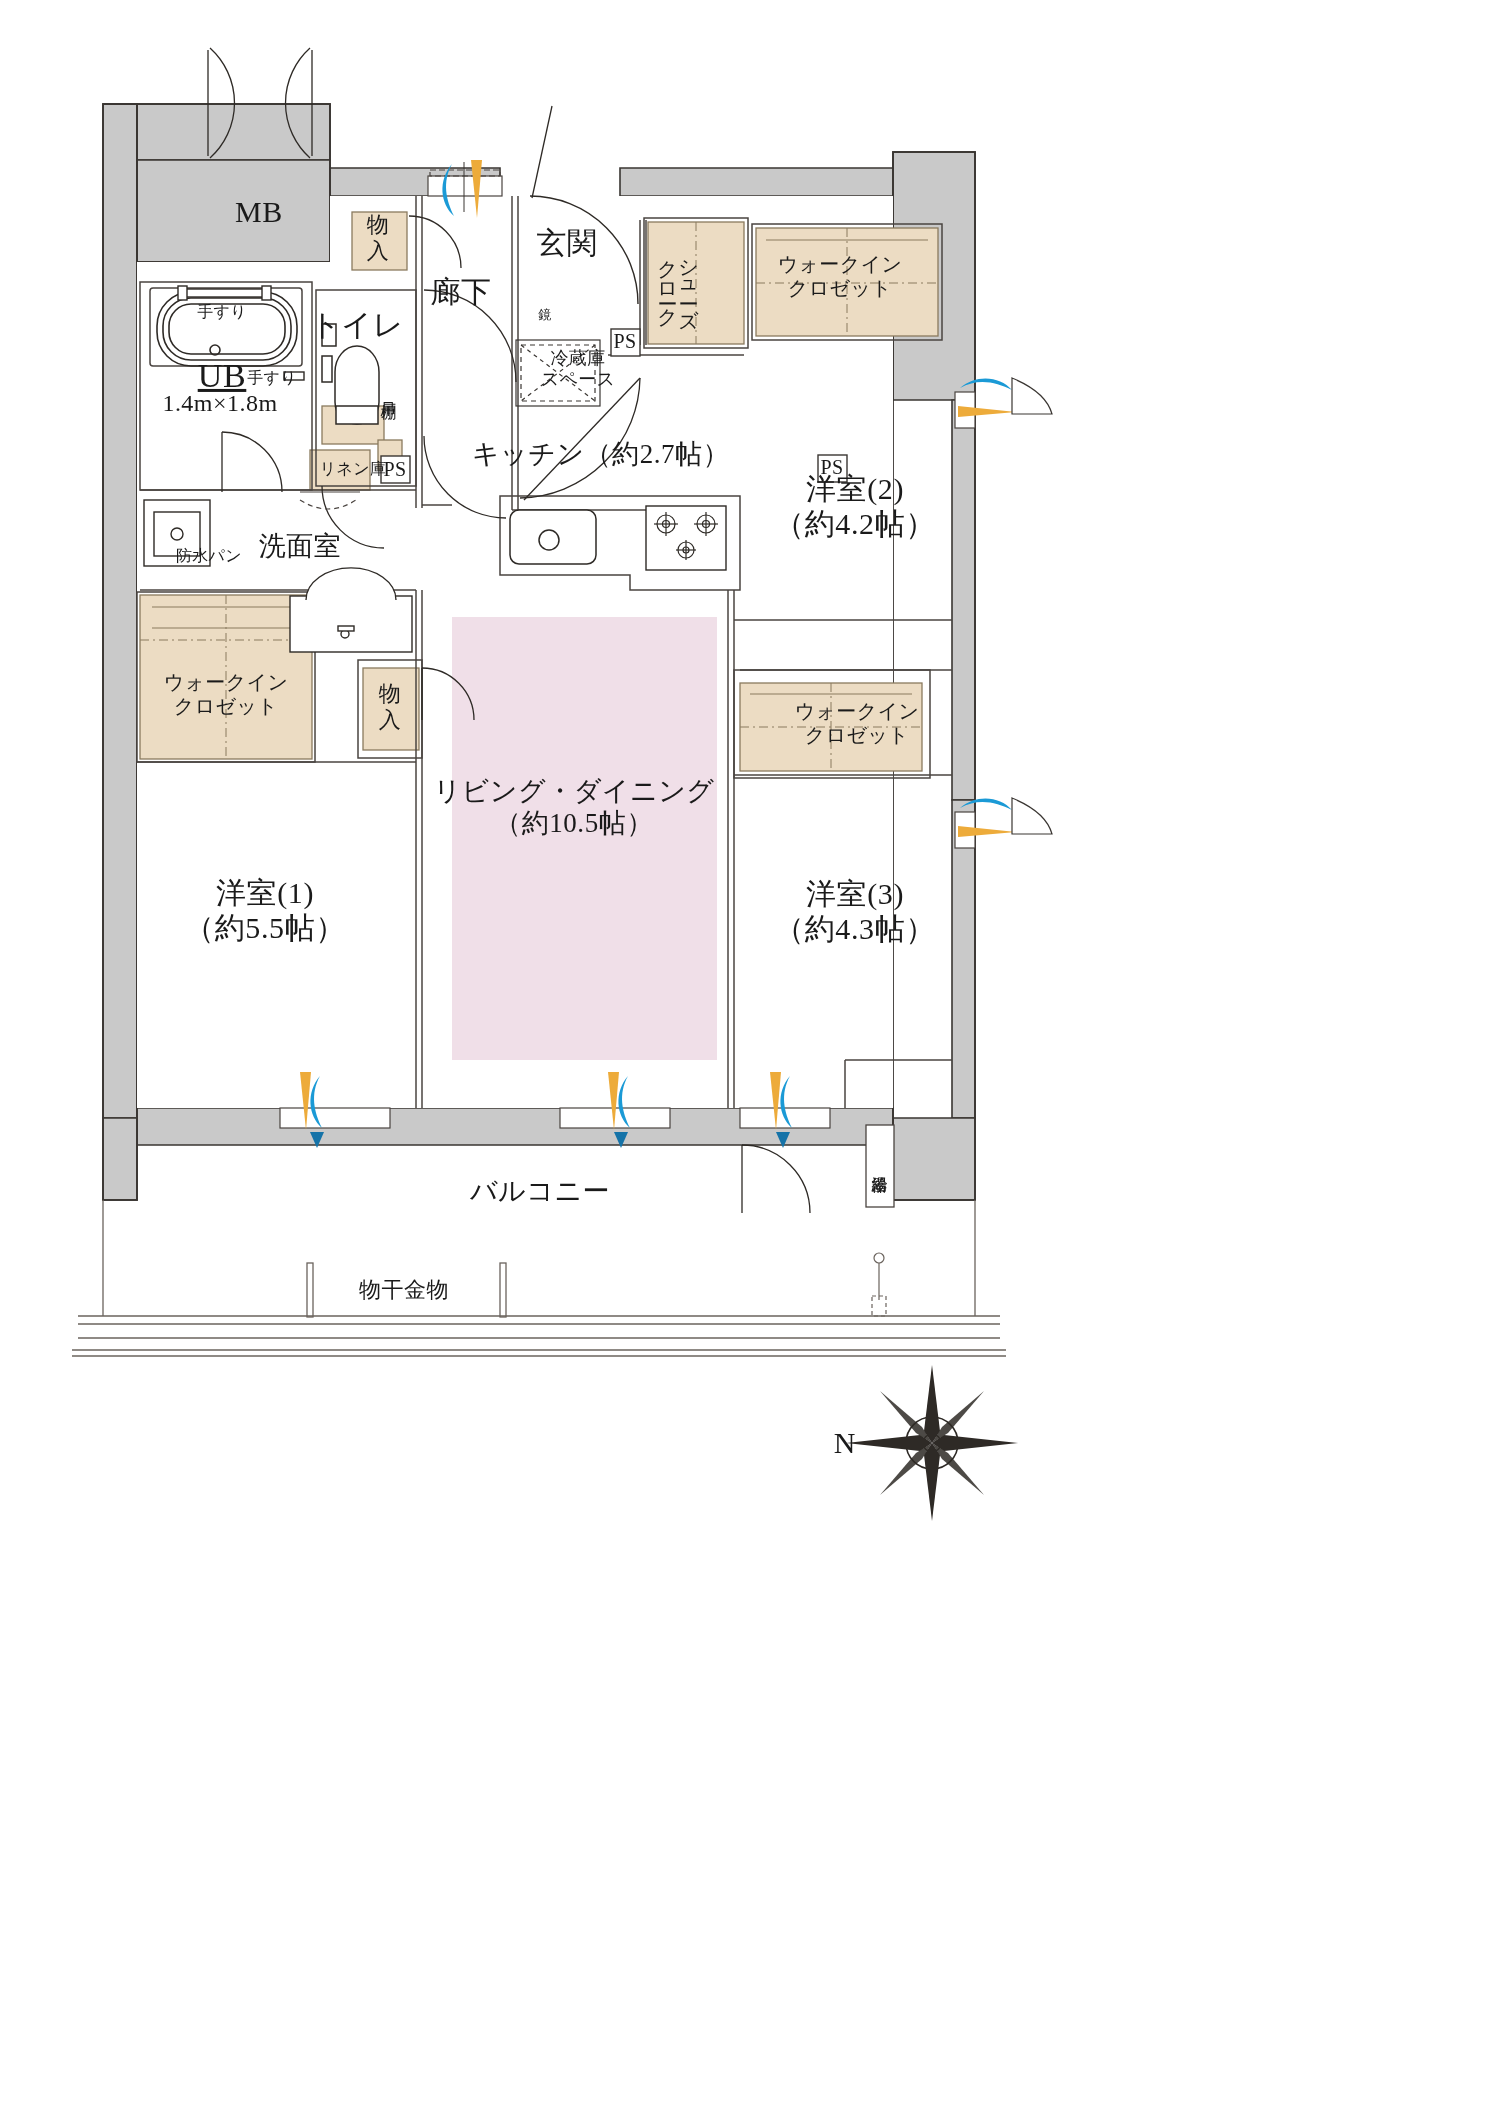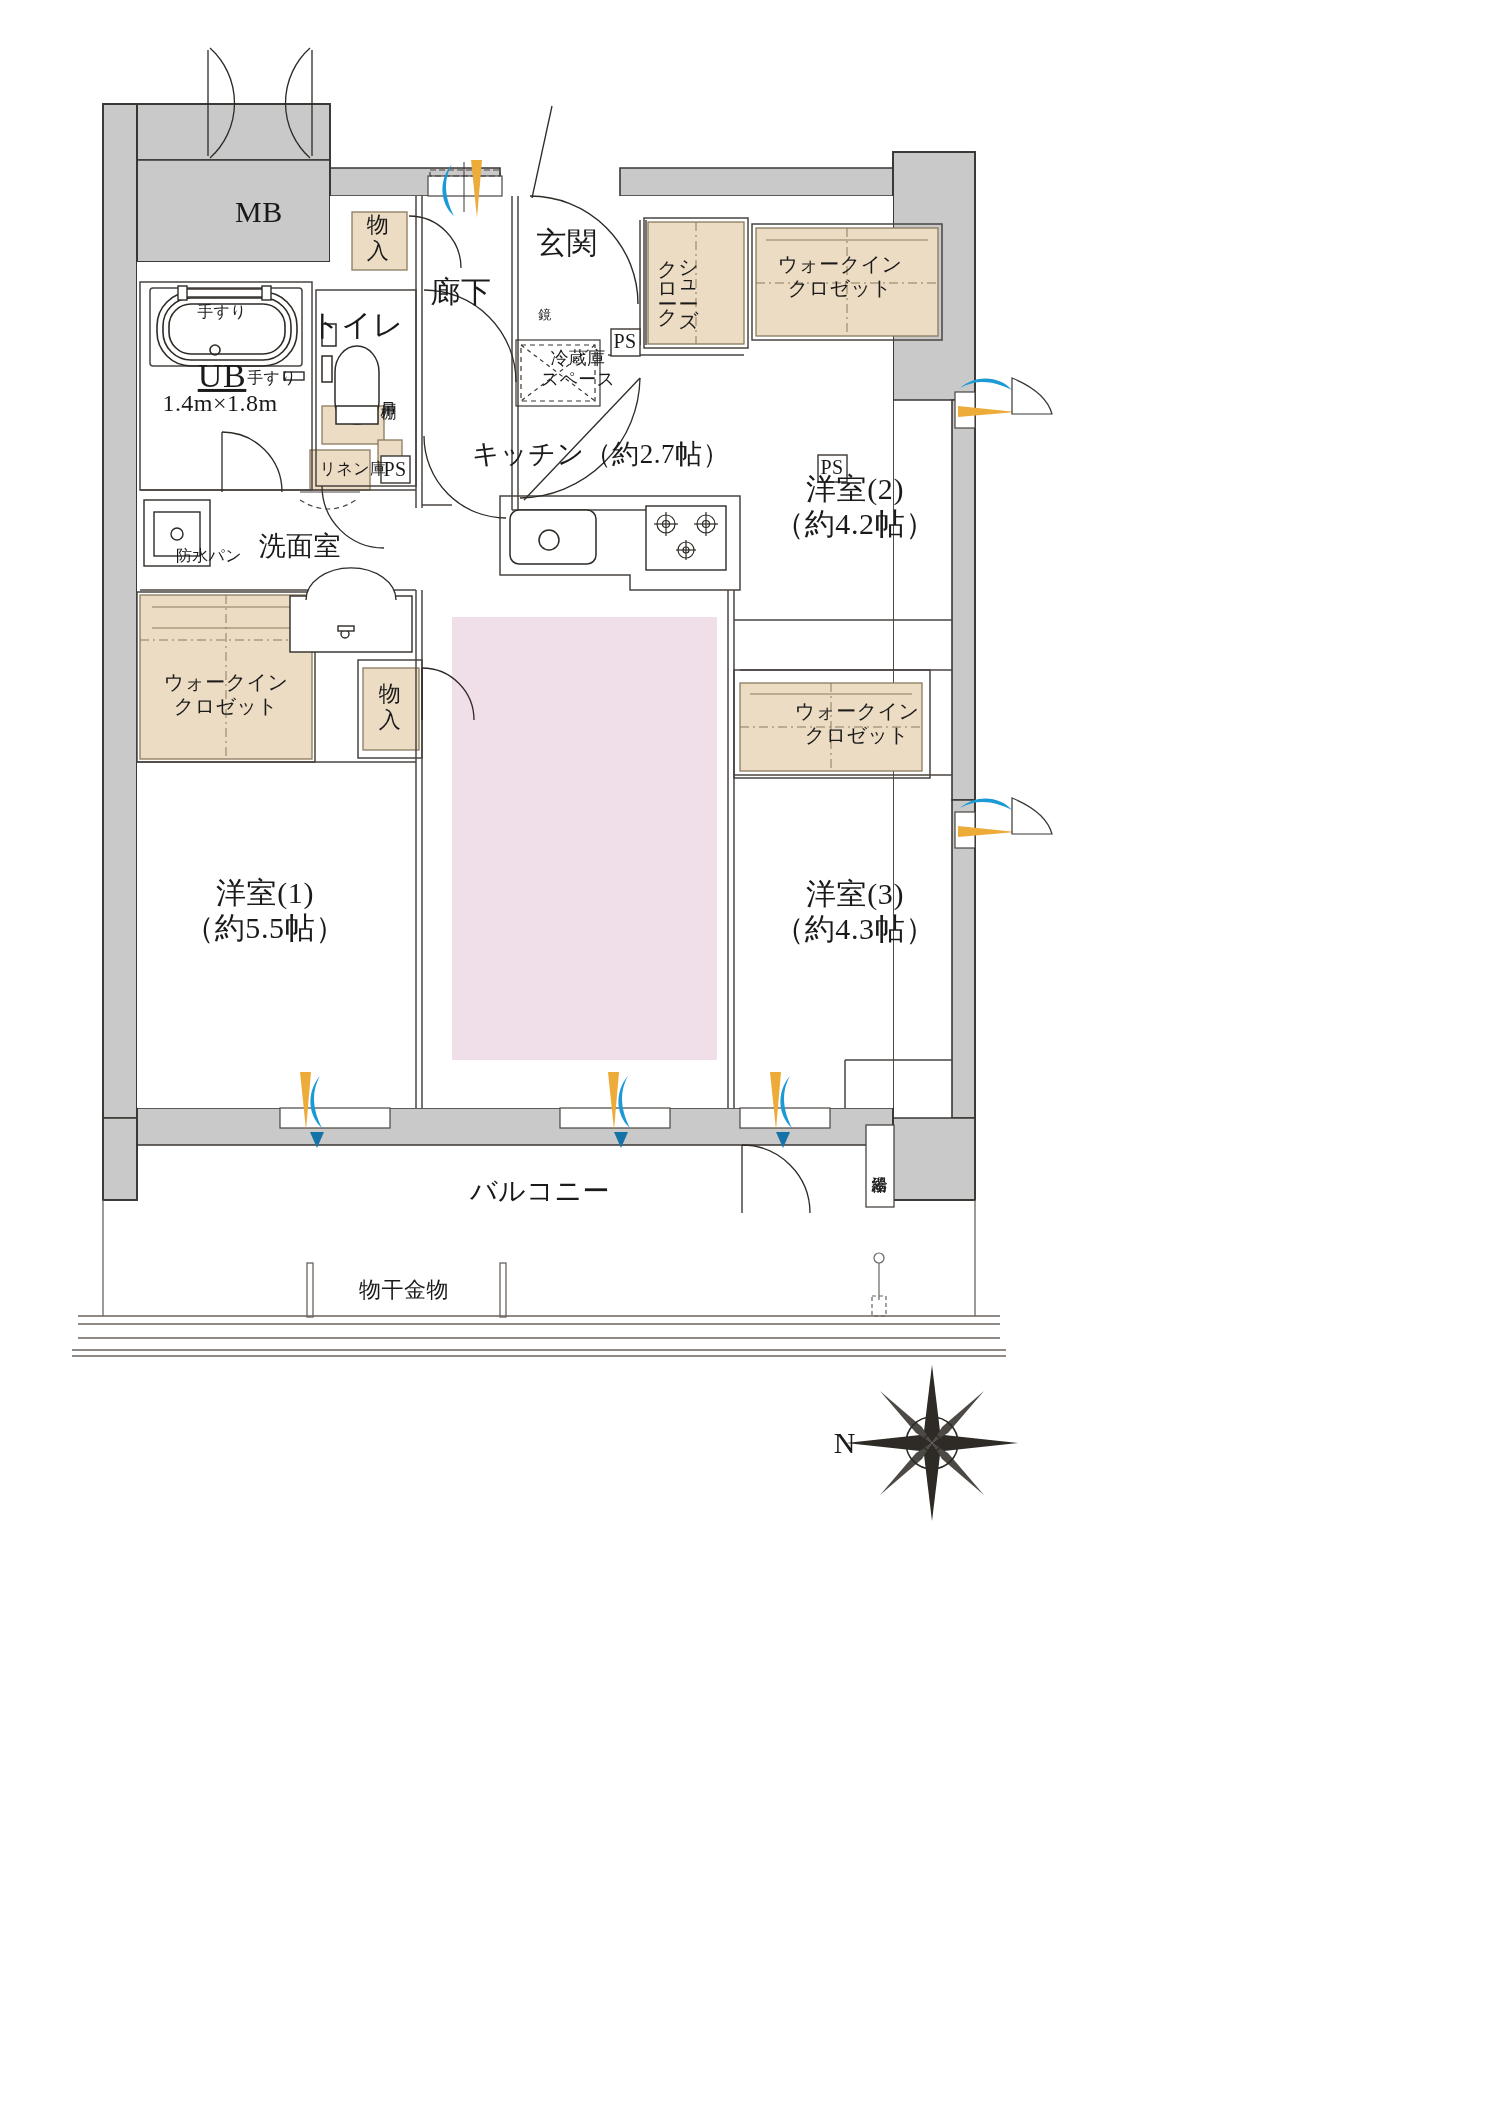--- a/index.html
+++ b/index.html
@@ -383,20 +383,22 @@
 <div class="lbl f20" style="left:226px;top:695px;white-space:pre-line;">ウォークイン
 クロゼット</div>
 
 <div class="lbl f30 ser" style="left:855px;top:506px;white-space:pre-line;">洋室(2)
 （約4.2帖）</div>
 <div class="lbl f30 ser" style="left:855px;top:911px;white-space:pre-line;">洋室(3)
 （約4.3帖）</div>
 <div class="lbl f30 ser" style="left:265px;top:910px;white-space:pre-line;">洋室(1)
 （約5.5帖）</div>
 
+<div class="lbl f27" style="left:574px;top:808px;white-space:pre-line;">リビング・ダイニング
+（約10.5帖）</div>
 
 <div class="lbl f27" style="left:540px;top:1192px;font-family:Liberation Serif, serif;">バルコニー</div>
 <div class="lbl f22" style="left:404px;top:1290px;">物干金物</div>
 <div class="vlbl f16" style="left:879px;top:1165px;">給湯器</div>
 
 <div class="lbl f30 ser" style="left:845px;top:1443px;">N</div>
 
 </div>
 
 </body></html>

